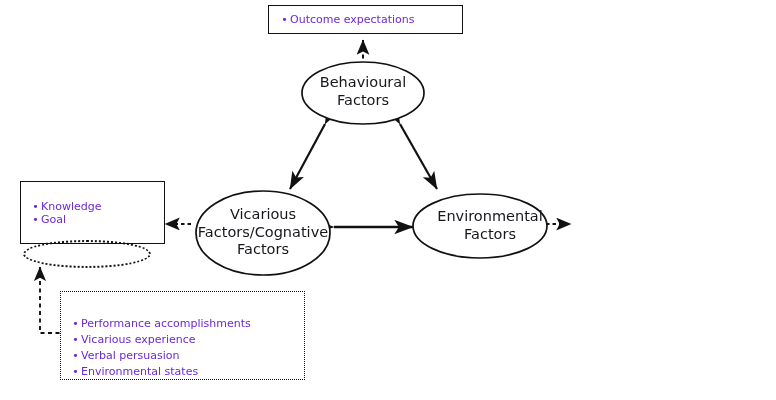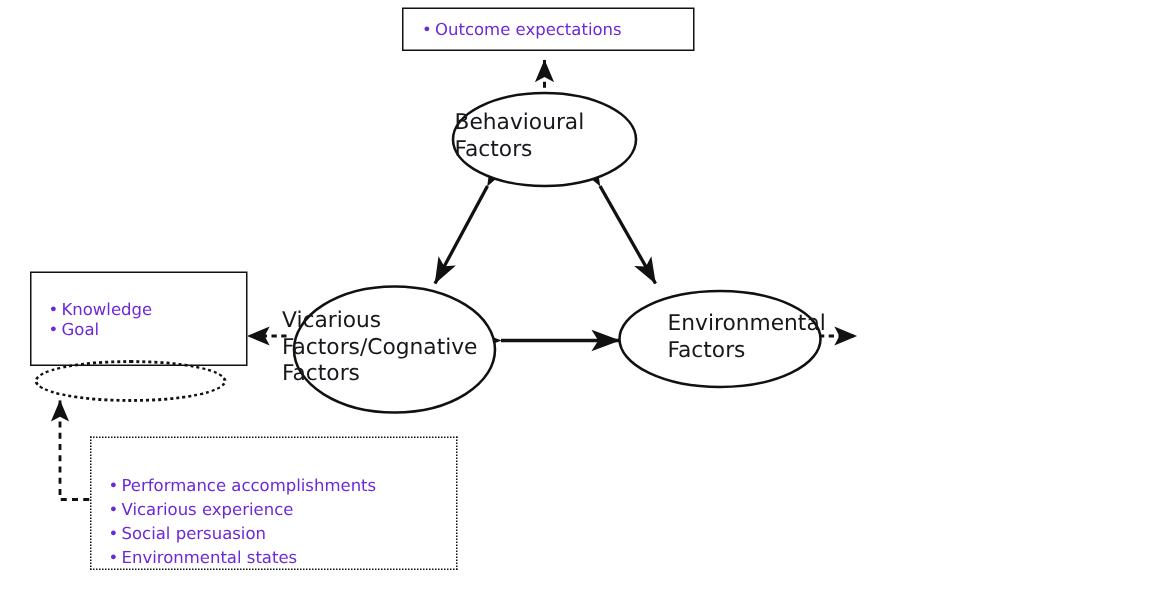--- a/index.html
+++ b/index.html
@@ -45,21 +45,21 @@
     padding: 1px 0 1px 0;
     position: relative;
   }
   .bullet-line .dot {
     display: inline-block;
     width: 11px;
     text-align: center;
   }
   .ellipse-label {
     position: absolute;
-    text-align: left;
+    text-align: center;
     font-size: 14.5px;
     line-height: 1.22;
     color: #17171c;
     white-space: pre-line;
     pointer-events: none;
   }
   .highlight-ellipse {
     position: absolute;
     border: 2px dotted #111111;
     border-radius: 50%;
@@ -123,21 +123,21 @@
     <ellipse cx="480" cy="226" rx="67" ry="32" fill="#ffffff" stroke="#111111" stroke-width="1.7"></ellipse>
   </svg>
 
   <div class="ellipse-label" style="left:303px; top:74px; width:120px;">Behavioural
 Factors</div>
 
   <div class="ellipse-label" style="left:188px; top:206px; width:150px;">Vicarious
 Factors/Cognative
 Factors</div>
 
-  <div class="ellipse-label" style="left:415px; top:208px; width:150px;margin-left:30px;">Environmental
+  <div class="ellipse-label" style="left:415px; top:208px; width:150px;">Environmental
 Factors</div>
 
   <div class="node-box" style="left:20px; top:181px; width:145px; height:63px; padding-left:9px;">
     <div class="bullet-line">
       <span class="dot">•</span><span>Knowledge</span>
     </div>
     <div class="bullet-line">
       <span class="dot">•</span><span>Goal</span>
     </div>
   </div>
@@ -146,20 +146,20 @@
 
 
   <div class="node-box dotted" style="left:60px; top:291px; width:245px; height:89px; padding-left:9px;justify-content:flex-end;">
     <div class="bullet-line" style="padding:2.5px 0;">
       <span class="dot">•</span><span>Performance accomplishments</span>
     </div>
     <div class="bullet-line" style="padding:2.5px 0;">
       <span class="dot">•</span><span>Vicarious experience</span>
     </div>
     <div class="bullet-line" style="padding:2.5px 0;">
-      <span class="dot">•</span><span>Social persuasion</span>
+      <span class="dot">•</span><span>Verbal persuasion</span>
     </div>
     <div class="bullet-line" style="padding:2.5px 0;">
       <span class="dot">•</span><span>Environmental states</span>
     </div>
   </div>
 
 </div>
 
 </body></html>

